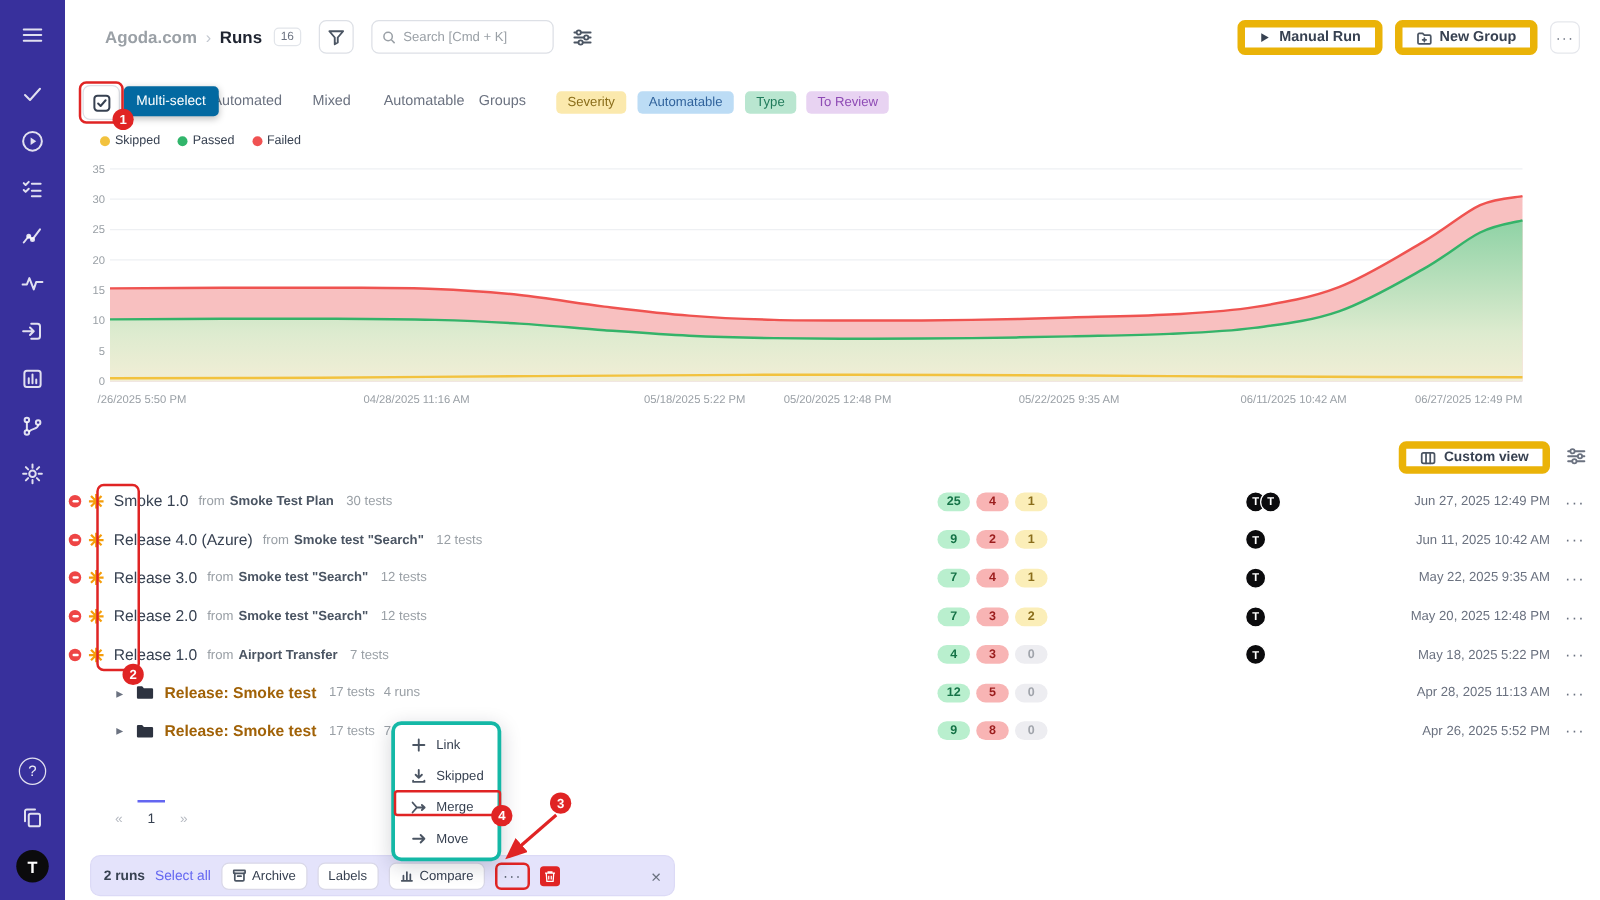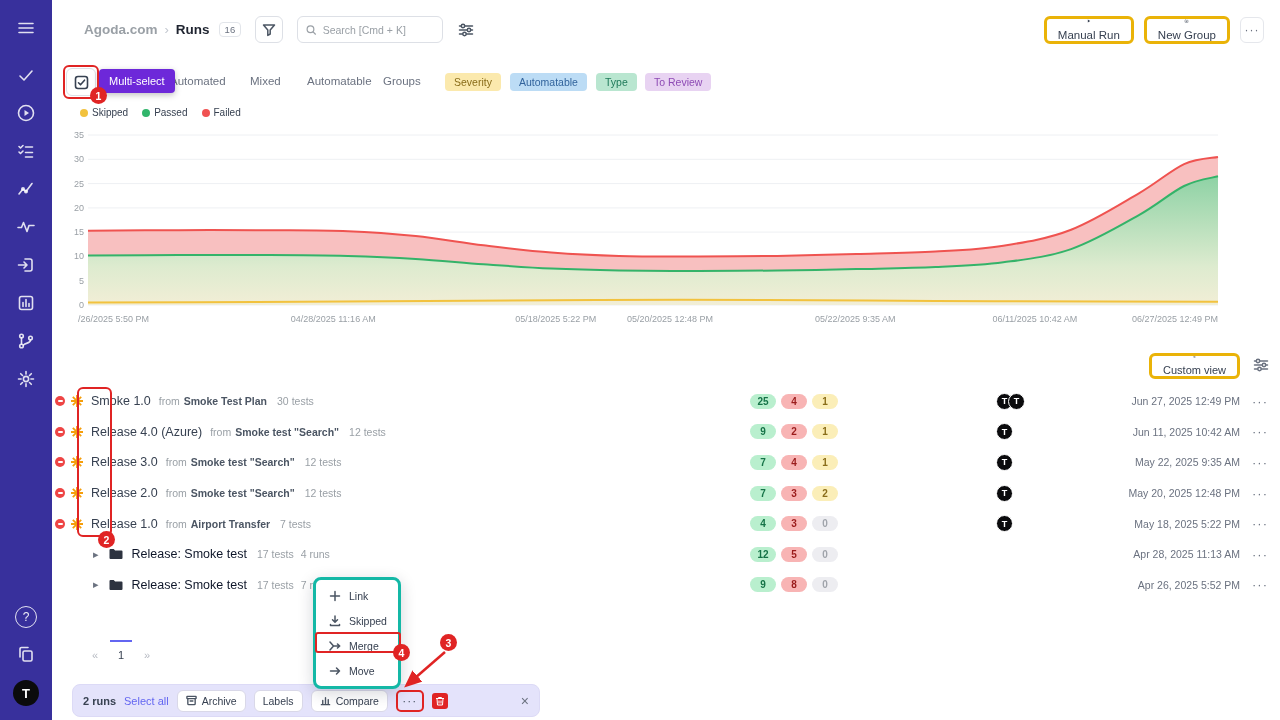--- a/index.html
+++ b/index.html
@@ -29,39 +29,39 @@
   .icon-btn { width:28px; height:27px; background:#fff; border:1px solid #dde0e6; border-radius:6px;
     display:flex; align-items:center; justify-content:center; }
   .icon-btn svg, .ghost-ic svg { stroke:#4b5563; fill:none; stroke-width:1.5; stroke-linecap:round; stroke-linejoin:round; }
   .search-box { width:146px; height:27px; border:1px solid #dde0e6; border-radius:6px; display:flex; align-items:center;
     padding:0 8px; gap:6px; background:#fff; }
   .search-box input { border:none; outline:none; width:100%; font-size:10.5px; color:#374151; background:transparent; }
   .search-box input::placeholder { color:#9aa0a6; }
   .ghost-ic { width:18px; height:18px; display:flex; align-items:center; justify-content:center; }
 
   .header-right { position:absolute; right:16px; top:16px; display:flex; align-items:center; gap:10px; z-index:5; }
-  .btn { height:28px; background:#fff; border:3px solid #eab308; border-radius:6px; display:flex; align-items:center;
-    gap:6px; padding:0 11px; font-size:11.5px; color:#374151; font-weight:400;flex-direction:column; }
+  .btn { height:28px; background:#fff; border:6px solid #eab308; border-radius:6px; display:flex; align-items:center;
+    gap:6px; padding:0 11px; font-size:11.5px; color:#374151; font-weight:700; }
   .btn svg { stroke:#4b5563; fill:none; stroke-width:1.5; stroke-linecap:round; stroke-linejoin:round; }
   .btn-primary { background:#6366f1; border-color:#6366f1; color:#fff; }
   .btn-primary svg { stroke:#fff; }
   .more-btn { width:24px; height:26px; background:#fff; border:1px solid #e5e7ec; border-radius:6px;
     color:#6b7280; font-size:12px; letter-spacing:1px; display:flex; align-items:center; justify-content:center; }
 
   
   .ms-btn { position:absolute; left:66px; top:68px; width:30px; height:28px; background:#fff; border:1px solid #dde0e6;
     border-radius:6px; display:flex; align-items:center; justify-content:center; z-index:6; }
   .ms-btn svg { stroke:#374151; fill:none; stroke-width:1.6; stroke-linecap:round; stroke-linejoin:round; }
   .tab { position:absolute; top:75px; font-size:11.5px; color:#6b7280; cursor:pointer; z-index:4; background:none; border:none; }
   .chip { position:absolute; top:73px; font-size:10.5px; border-radius:4px; padding:3px 9px; cursor:pointer; z-index:4; border:none; }
   .chip-severity { background:#fbe9ad; color:#8a6d1a; }
   .chip-automatable { background:#bcdcf5; color:#31639c; }
   .chip-type { background:#b9e6d0; color:#1f7a5a; }
   .chip-review { background:#e8d3f2; color:#8e4bb5; }
-  .tooltip { position:absolute; left:99px; top:69px; background:#6d28d9; color:#fff; font-size:11px; padding:6px 10px;
+  .tooltip { position:absolute; left:99px; top:69px; background:#0369a1; color:#fff; font-size:11px; padding:6px 10px;
     border-radius:4px; z-index:50; box-shadow:0 2px 6px rgba(0,0,0,.25); white-space:nowrap;text-align:right; }
 
   
   .legend { position:absolute; left:80px; top:107px; display:flex; gap:14px; z-index:3; }
   .legend-item { display:flex; align-items:center; gap:4px; font-size:10px; color:#374151; cursor:pointer; }
   .legend-dot { width:8px; height:8px; border-radius:50%; }
   .chart-wrap { position:absolute; left:74px; top:128px; width:1146px; height:202px; z-index:1; }
 
   
   .view-btn { position:absolute; right:40px; top:353px; z-index:3; }
@@ -90,21 +90,21 @@
   .pill.pill-zero { background:#ededf1; color:#a0a4ab; }
   .avs { position:absolute; left:996px; display:flex; }
   .avatar { width:17px; height:17px; border-radius:50%; background:#0b0b0d; color:#fff; font-size:9px; font-weight:bold;
     display:flex; align-items:center; justify-content:center; border:1.5px solid #fff; margin-left:-5px; }
   .avatar:first-child { margin-left:0; }
   .date { position:absolute; right:40px; font-size:10.5px; color:#6b7280; }
   .row-more { position:absolute; right:12px; background:none; border:none; color:#6b7280; font-size:13px; letter-spacing:1px; }
   .chev { margin-left:9px; color:#6b7280; font-size:11px; background:none; border:none; }
   .grow { padding-left:84px; }
   .folder-ic { margin-left:10px; flex:0 0 auto; }
-  .gtitle { margin-left:9px; font-size:12.5px; color:#0f172a; font-weight:400; cursor:pointer; }
+  .gtitle { margin-left:9px; font-size:12.5px; color:#a16207; font-weight:700; cursor:pointer; }
   .gmeta { margin-left:10px; font-size:10.5px; color:#9aa0a6; }
 
   
   .pagination { position:absolute; left:84px; top:640px; display:flex; gap:4px; z-index:2; }
   .pg { width:22px; text-align:center; font-size:11px; color:#b6bac2; background:none; border:none; padding-top:9px; }
   .pg.active { color:#374151; border-top:2px solid #6366f1; padding-top:7px; }
 
   
   .menu { position:absolute; left:313px; top:577px; width:88px; background:#fff; border-radius:8px;
     box-shadow:0 4px 16px rgba(15,23,42,.18); border:3px solid #14b8a6; padding:3px 0; z-index:40; }

